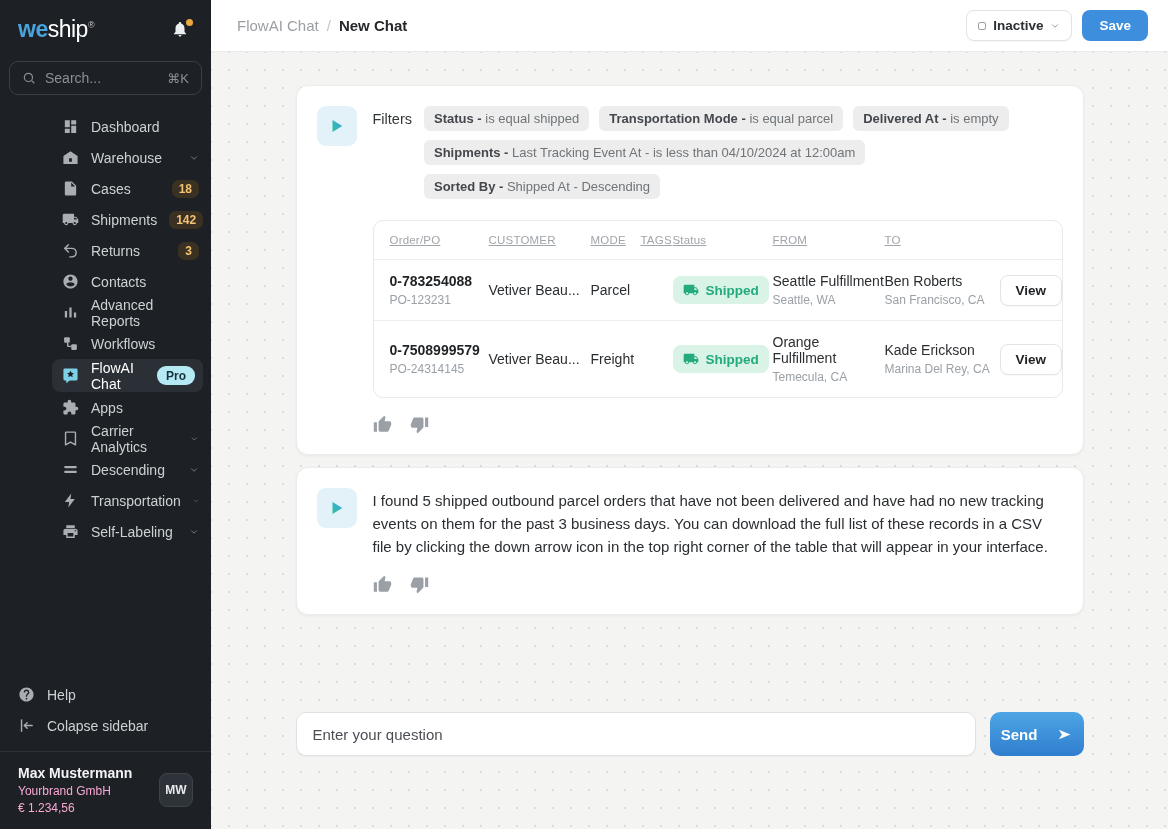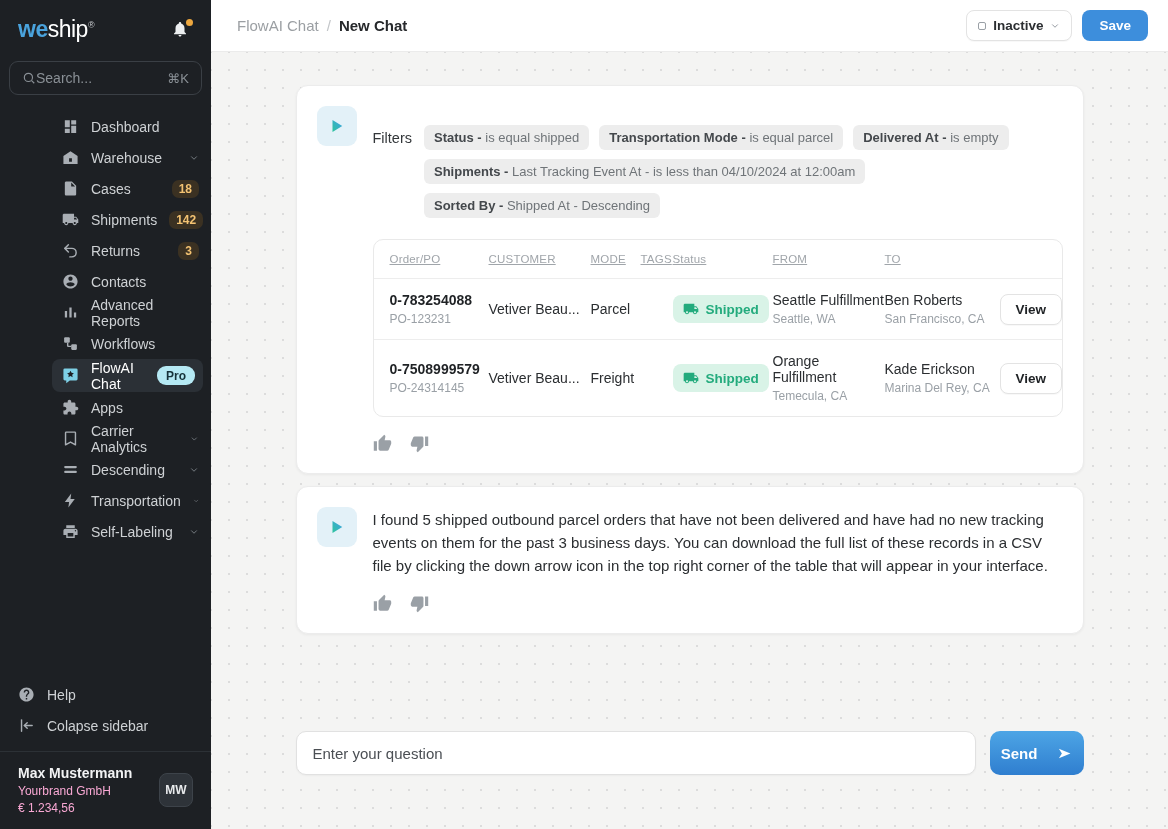--- a/index.html
+++ b/index.html
@@ -9,21 +9,21 @@
   
   .sidebar { width:211px; min-width:211px; height:100%; background:#1d2024; color:#ced1d4; display:flex; flex-direction:column; }
   .logo-row { display:flex; align-items:center; justify-content:space-between; padding:16px 20px 14px 18px; }
   .logo { font-size:23px; letter-spacing:-0.5px; color:#fff; }
   .logo .we { font-weight:700; color:#4aa3dd; }
   .logo .reg { font-size:9px; vertical-align:super; color:#c6c9cc; }
   .bell-wrap { position:relative; width:20px; height:20px; cursor:pointer; }
   .bell-wrap svg { width:18px; height:18px; fill:#eceef0; }
   .bell-dot { position:absolute; top:-1px; right:-2px; width:7px; height:7px; border-radius:50%; background:#eda73f; }
 
-  .search-box { margin:4px 9px 16px; height:34px; border:1px solid #3a3f45; border-radius:9px; display:flex; align-items:center; gap:0; padding:0 12px; color:#8a9096; font-size:14px; cursor:text; }
+  .search-box { margin:4px 9px 16px; height:34px; border:1px solid #3a3f45; border-radius:9px; display:flex; align-items:center; gap:9px; padding:0 12px; color:#8a9096; font-size:14px; cursor:text; }
   .search-box svg { width:14px; height:14px; stroke:#8a9096; fill:none; stroke-width:2; }
   .search-shortcut { margin-left:auto; color:#8a9096; font-size:13px; }
 
   .nav { display:flex; flex-direction:column;margin-left:44px; }
   .nav-item { height:31px; display:flex; align-items:center; gap:12px; padding:0 12px 0 18px; font-size:14px; color:#ced1d4; cursor:pointer; }
   .nav-item .ic { width:17px; height:17px; flex:none; fill:#a9aeb4; }
   .nav-item .ic.stroke { fill:none; stroke:#a9aeb4; stroke-width:2; stroke-linecap:round; stroke-linejoin:round; }
   .nav-item.active { background:#2b3036; border-radius:8px; margin:0 8px; padding:0 8px 0 10px; height:33px; color:#fff; }
   .badge { margin-left:auto; background:#3b3122; color:#f3c272; font-size:12px; font-weight:700; padding:2px 7px; border-radius:7px; }
   .pro-badge { margin-left:auto; background:#b5e9f4; color:#16323a; font-size:12px; font-weight:700; padding:2.5px 9px; border-radius:9px; }
@@ -55,21 +55,21 @@
   .card + .card { margin-top:12px; }
   .ai-avatar { width:40px; height:40px; min-width:40px; border-radius:9px; background:#e3f1f8; display:flex; align-items:center; justify-content:center; }
   .ai-avatar svg { width:18px; height:18px; }
   .card-body { flex:1; min-width:0; }
 
   .card-title-row { display:flex; align-items:center; justify-content:space-between; margin-top:1px; }
   .card-title { font-size:15px; font-weight:700; color:#1f2225; }
   .dl-btn { display:flex; align-items:center; gap:9px; background:#fff; border:1px solid #e2e2e2; border-radius:8px; padding:7px 13px; font-size:13.5px; font-weight:700; color:#1f2225; cursor:pointer; box-shadow:0 1px 1px rgba(0,0,0,.03); font-family:inherit; }
   .dl-btn svg { width:15px; height:15px; stroke:#6f7479; fill:none; stroke-width:2; stroke-linecap:round; stroke-linejoin:round; }
 
-  .filters-row { display:flex; gap:12px; margin-top:19px; }
+  .filters-row { display:flex; gap:12px; }
   .filters-label { font-size:14.5px; color:#33373a; padding-top:5px; }
   .chips { display:flex; flex-wrap:wrap; gap:9px 10px; }
   .chip { background:#ededed; border-radius:6px; padding:5px 10px; font-size:13px; color:#6f7478; white-space:nowrap; }
   .chip b { color:#44484c; font-weight:700; }
 
   .tbl { margin-top:21px; border:1px solid #e9e9e9; border-radius:10px; overflow:hidden; }
   .tbl-head, .tbl-row { display:grid; grid-template-columns:99px 102px 50px 32px 100px 112px 115px 1fr; align-items:center; padding:0 16px; }
   .tbl-head { height:38px; font-size:11.5px; color:#a0a5aa; letter-spacing:.2px;text-decoration:underline; }
   .tbl-row { border-top:1px solid #ededed; padding-top:13px; padding-bottom:13px; }
   .cell-main { font-size:14px; color:#2b2e31; }

